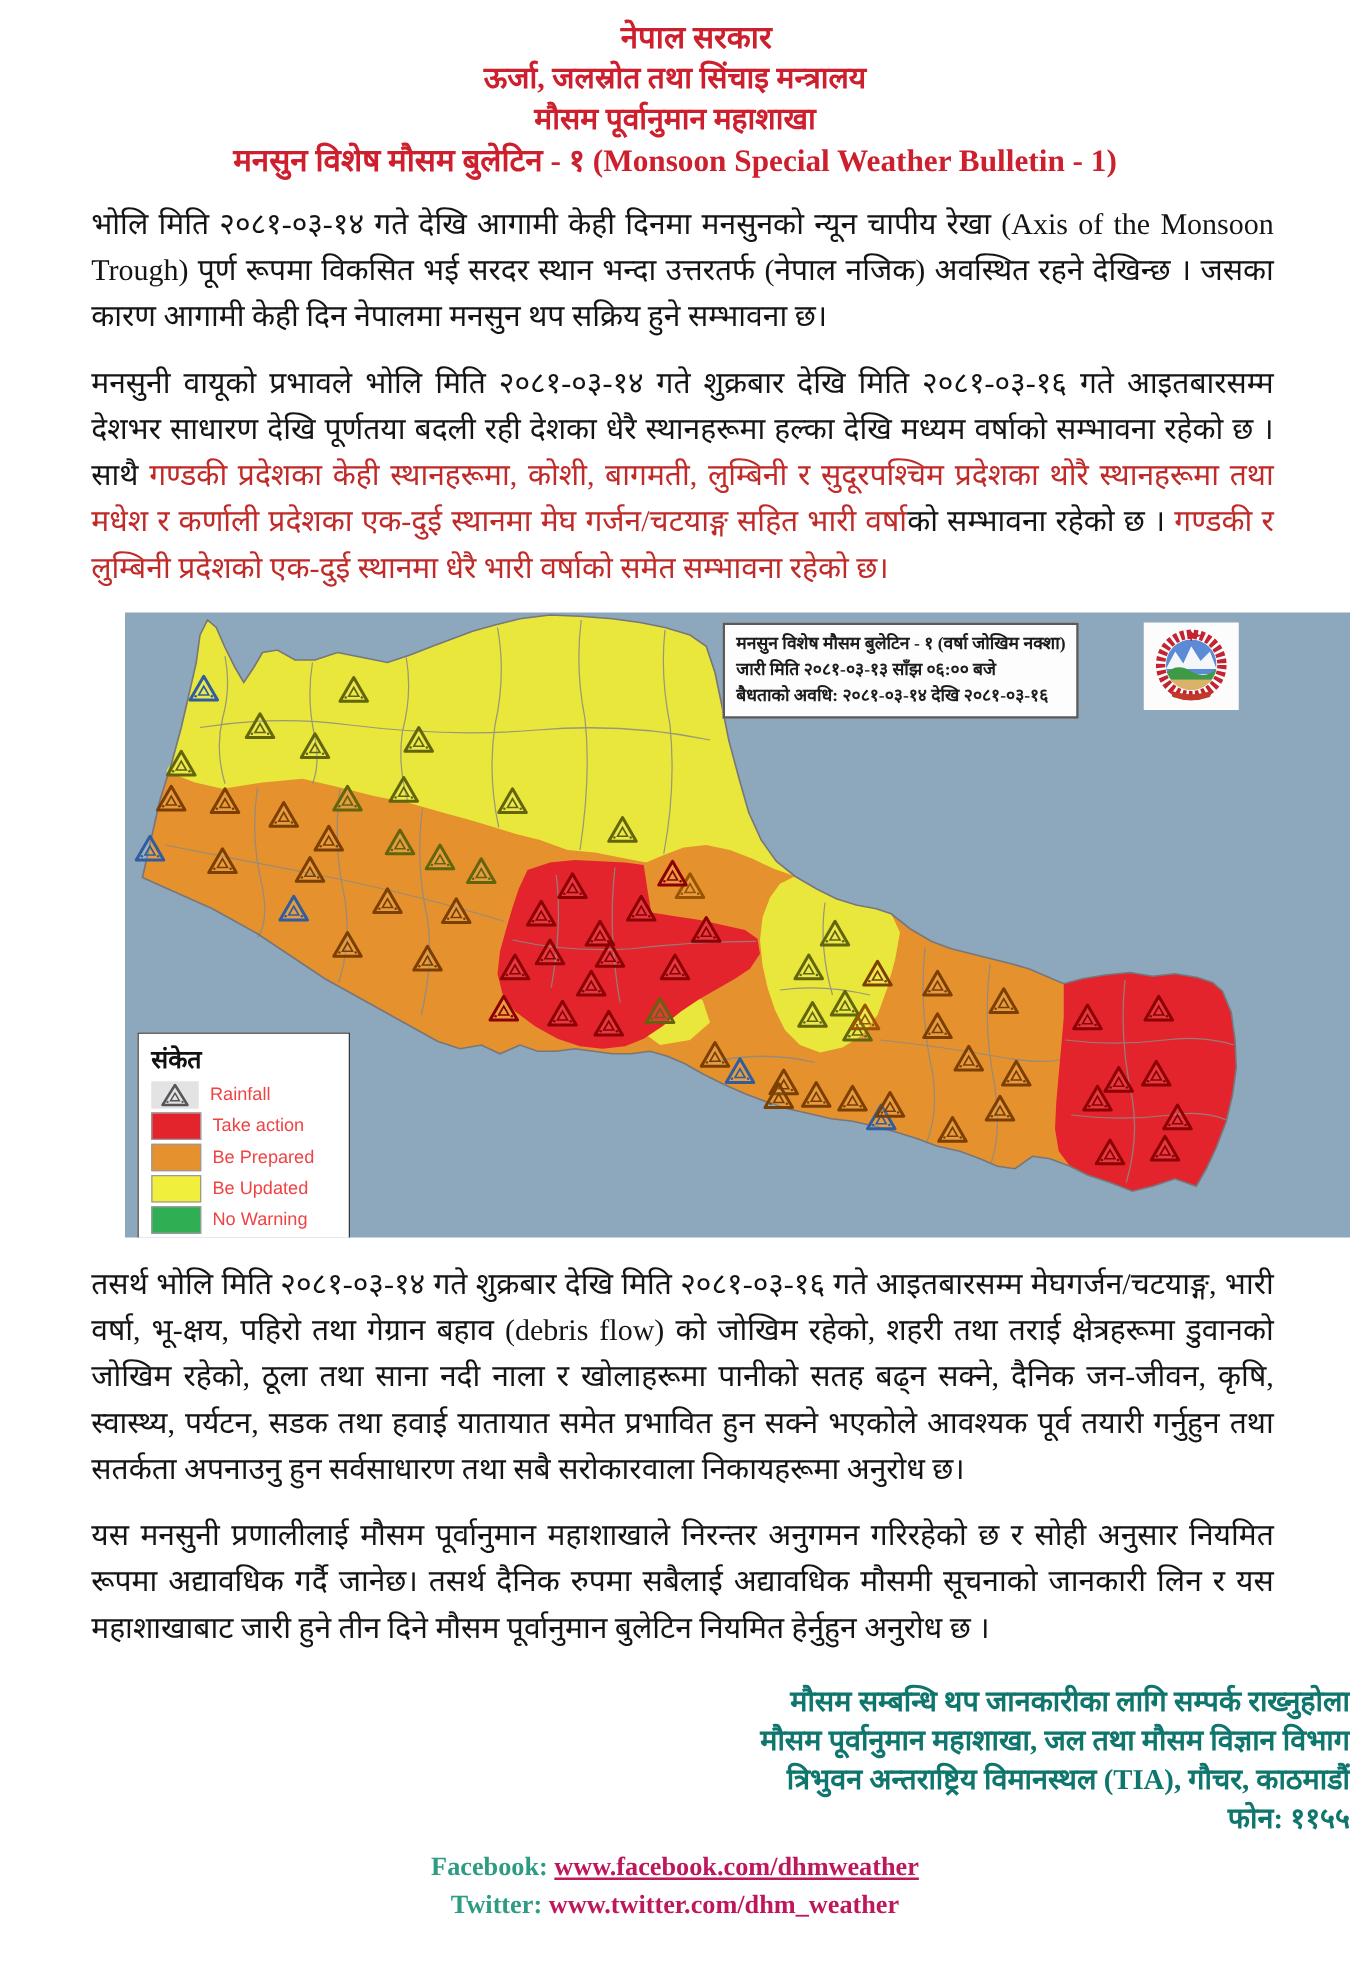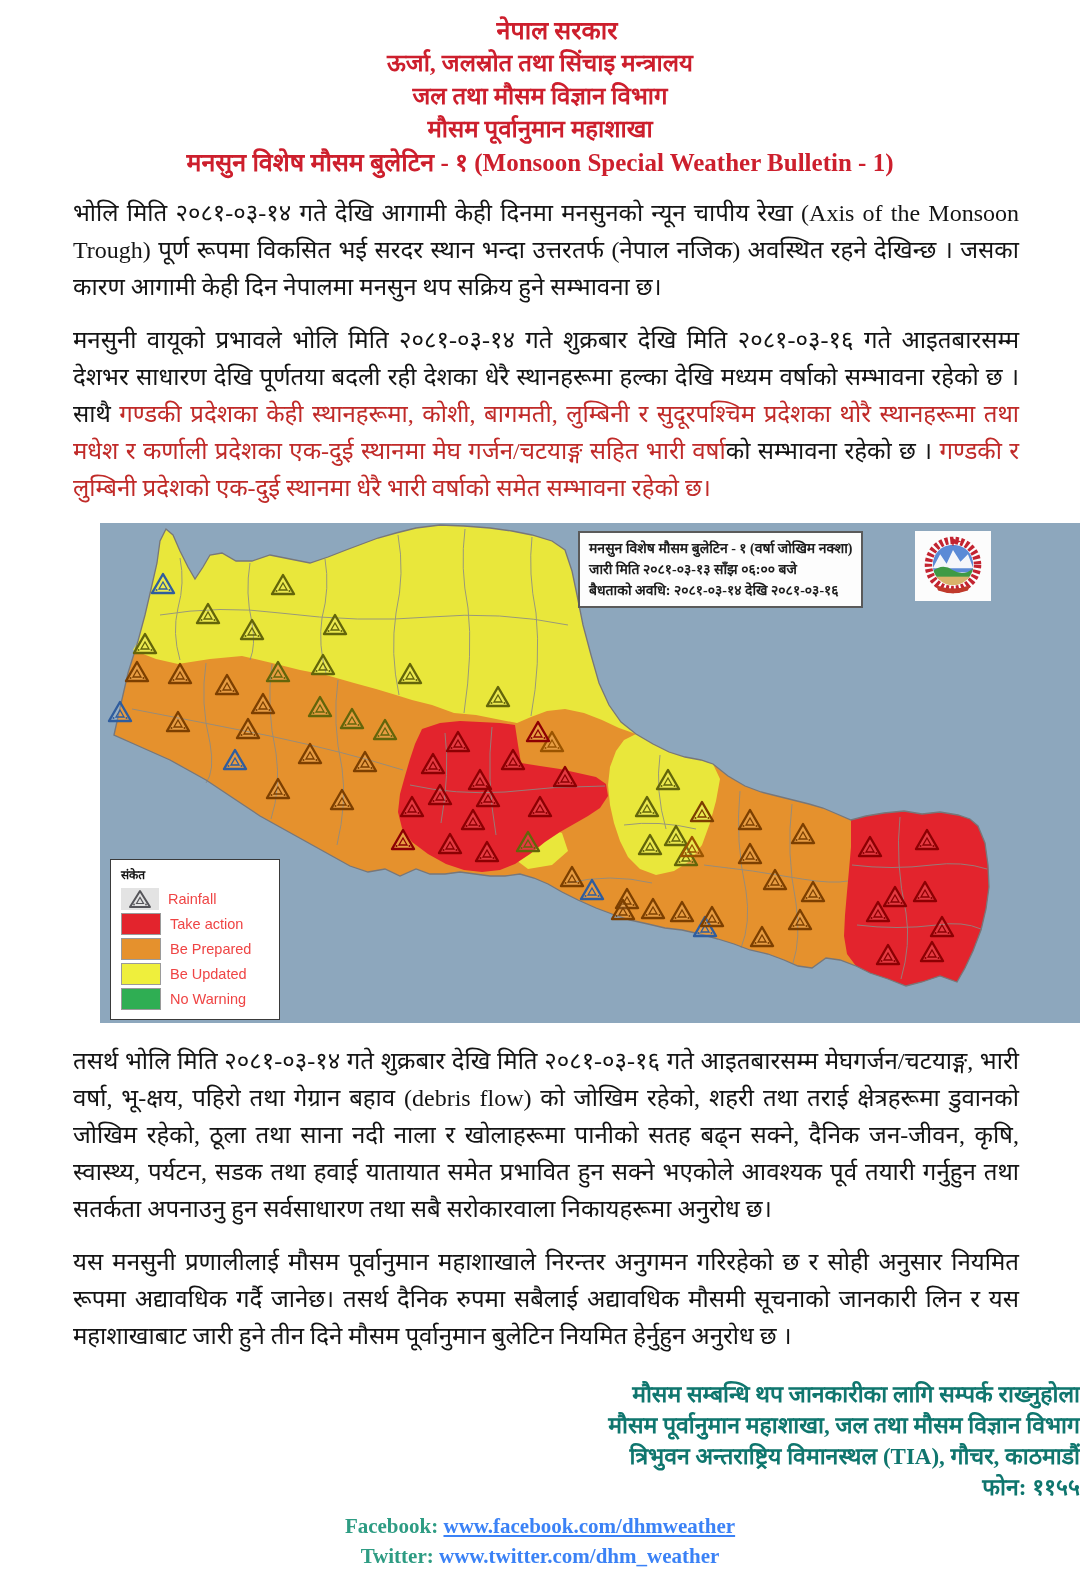--- a/index.html
+++ b/index.html
@@ -32,38 +32,37 @@
   }
   .emblem{
     position:absolute;left:815px;top:8px;width:76px;height:70px;
     background:#fcfcfc;display:flex;align-items:center;justify-content:center;
   }
   .legend{
     position:absolute;left:10px;top:336px;width:150px;
     background:#ffffff;border:1px solid #3a3a3a;
     padding:6px 8px 8px 10px;font-family:"Liberation Sans",sans-serif;
   }
-  .legend-title{font-size:12px;font-weight:bold;color:#111;margin-bottom:3px;font-family:"Liberation Serif",serif;}
+  .legend-title{font-size:20px;font-weight:bold;color:#111;margin-bottom:3px;font-family:"Liberation Serif",serif;}
   .legend-row{display:flex;align-items:center;height:25px;}
   .lg-swatch{width:38px;height:20px;margin-right:9px;border:0.5px solid #9a9a9a;flex:0 0 auto;}
   .lg-icon{width:38px;height:22px;margin-right:9px;background:#e3e3e3;display:flex;align-items:center;justify-content:center;flex:0 0 auto;}
   .lg-label{font-size:14.5px;color:#ef4444;}
   
   .footer-green{margin-top:24px;text-align:right;color:#0f766e;font-size:23px;line-height:31px;font-weight:bold;}
   .links{margin-top:8px;text-align:center;font-size:21px;line-height:30px;color:#2e9c83;font-weight:bold;}
-  .links a{color:#3b82f6;text-decoration:none;cursor:pointer;}
+  .links a{color:#be185d;text-decoration:none;cursor:pointer;}
   .links .u{text-decoration:underline;}
 </style>
 </head>
 <body>
 
 <div class="header">
   <div class="h-line h1">नेपाल सरकार</div>
   <div class="h-line h2">ऊर्जा, जलस्रोत तथा सिंचाइ मन्त्रालय</div>
-  <div class="h-line h3">जल तथा मौसम विज्ञान विभाग</div>
   <div class="h-line h4">मौसम पूर्वानुमान महाशाखा</div>
   <div class="h-line h5">मनसुन विशेष मौसम बुलेटिन - १ (Monsoon Special Weather Bulletin - 1)</div>
 </div>
 
 <div class="bodytext">
   <p><span>भोलि मिति २०८१-०३-१४ गते देखि आगामी केही दिनमा मनसुनको न्यून चापीय रेखा (Axis of the Monsoon Trough) पूर्ण रूपमा विकसित भई सरदर स्थान भन्दा उत्तरतर्फ (नेपाल नजिक) अवस्थित रहने देखिन्छ ।  जसका कारण आगामी केही दिन नेपालमा मनसुन थप सक्रिय हुने सम्भावना छ।</span></p>
   <p><span>मनसुनी वायूको प्रभावले भोलि मिति २०८१-०३-१४ गते शुक्रबार देखि मिति २०८१-०३-१६ गते आइतबारसम्म देशभर साधारण देखि पूर्णतया बदली रही देशका धेरै स्थानहरूमा हल्का देखि मध्यम वर्षाको सम्भावना रहेको छ ।   साथै </span><span class="red">गण्डकी प्रदेशका केही स्थानहरूमा, कोशी, बागमती, लुम्बिनी र सुदूरपश्चिम प्रदेशका थोरै स्थानहरूमा तथा मधेश र कर्णाली प्रदेशका एक-दुई स्थानमा मेघ गर्जन/चटयाङ्ग सहित भारी वर्षा</span><span>को सम्भावना रहेको छ । </span><span class="red">गण्डकी र लुम्बिनी प्रदेशको एक-दुई स्थानमा धेरै भारी वर्षाको समेत सम्भावना रहेको छ।</span></p>
 </div>
 
 <div class="map-wrap">

